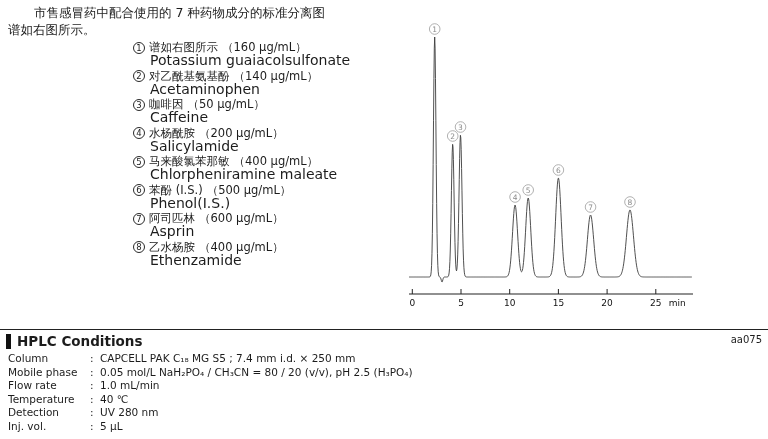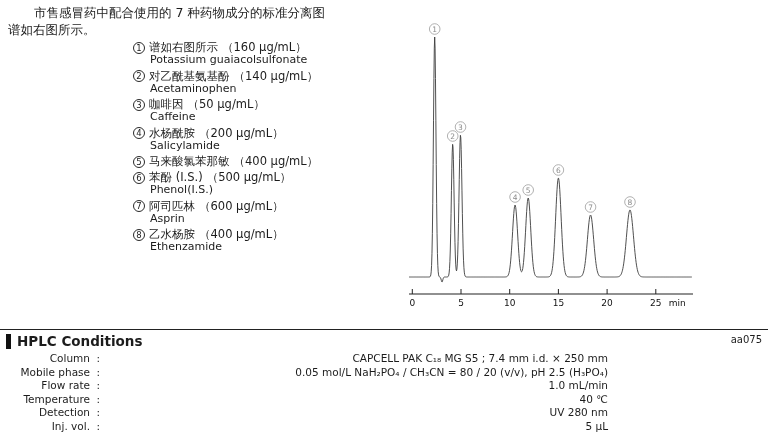--- a/index.html
+++ b/index.html
@@ -9,33 +9,33 @@
   
   .intro{position:absolute;left:8px;top:4px;width:404px;font-size:12.5px;line-height:17px;}
   .intro .l1{padding-left:26px;}
 
   
   .compound-list{position:absolute;left:133px;top:41px;width:280px;}
   .compound{margin-bottom:3px;}
   .c-line1{font-size:11.5px;line-height:13px;display:flex;align-items:center;gap:4px;white-space:nowrap;}
   .circle-num{box-sizing:border-box;width:12px;height:12px;border:1px solid #2a2a2a;border-radius:50%;
               font-size:8.5px;line-height:10px;text-align:center;flex:0 0 auto;}
-  .c-line2{font-size:11px;line-height:12.5px;padding-left:17px;color:#1c1c1c;}
+  .c-line2{font-size:14px;line-height:12.5px;padding-left:17px;color:#1c1c1c;}
 
   
   .chrom{position:absolute;left:405px;top:16px;}
 
   
   .rule{position:absolute;left:0;top:329px;width:768px;border-top:1.5px solid #222;}
   .cond-header{position:absolute;left:6px;top:333px;display:flex;align-items:flex-end;}
   .cond-bar{width:5px;height:15px;background:#111;margin-right:6px;}
   .cond-title{font-size:13.5px;font-weight:bold;}
   .code{position:absolute;right:6px;top:334px;font-size:10px;}
   .cond-rows{position:absolute;left:8px;top:352px;font-size:10.5px;line-height:13.6px;width:600px;}
-  .cond-row{display:grid;grid-template-columns:82px 10px auto;white-space:nowrap;text-align:right;}
+  .cond-row{display:grid;grid-template-columns:82px 10px auto;white-space:nowrap;}
 </style>
 </head>
 <body>
 
 <div class="page">
 
   <div class="intro">
     <div class="l1">市售感冒药中配合使用的 7 种药物成分的标准分离图</div>
     <div class="l2">谱如右图所示。</div>
   </div>
@@ -72,20 +72,21 @@
         <span>（200 μg/mL）</span>
       </div>
       <div class="c-line2">Salicylamide</div>
     </div>
     <div class="compound">
       <div class="c-line1">
         <span class="circle-num">5</span>
         <span>马来酸氯苯那敏</span>
         <span>（400 μg/mL）</span>
       </div>
+      <div class="c-line2">Chlorpheniramine maleate</div>
     </div>
     <div class="compound">
       <div class="c-line1">
         <span class="circle-num">6</span>
         <span>苯酚 (I.S.)</span>
         <span>（500 μg/mL）</span>
       </div>
       <div class="c-line2">Phenol(I.S.)</div>
     </div>
     <div class="compound">

